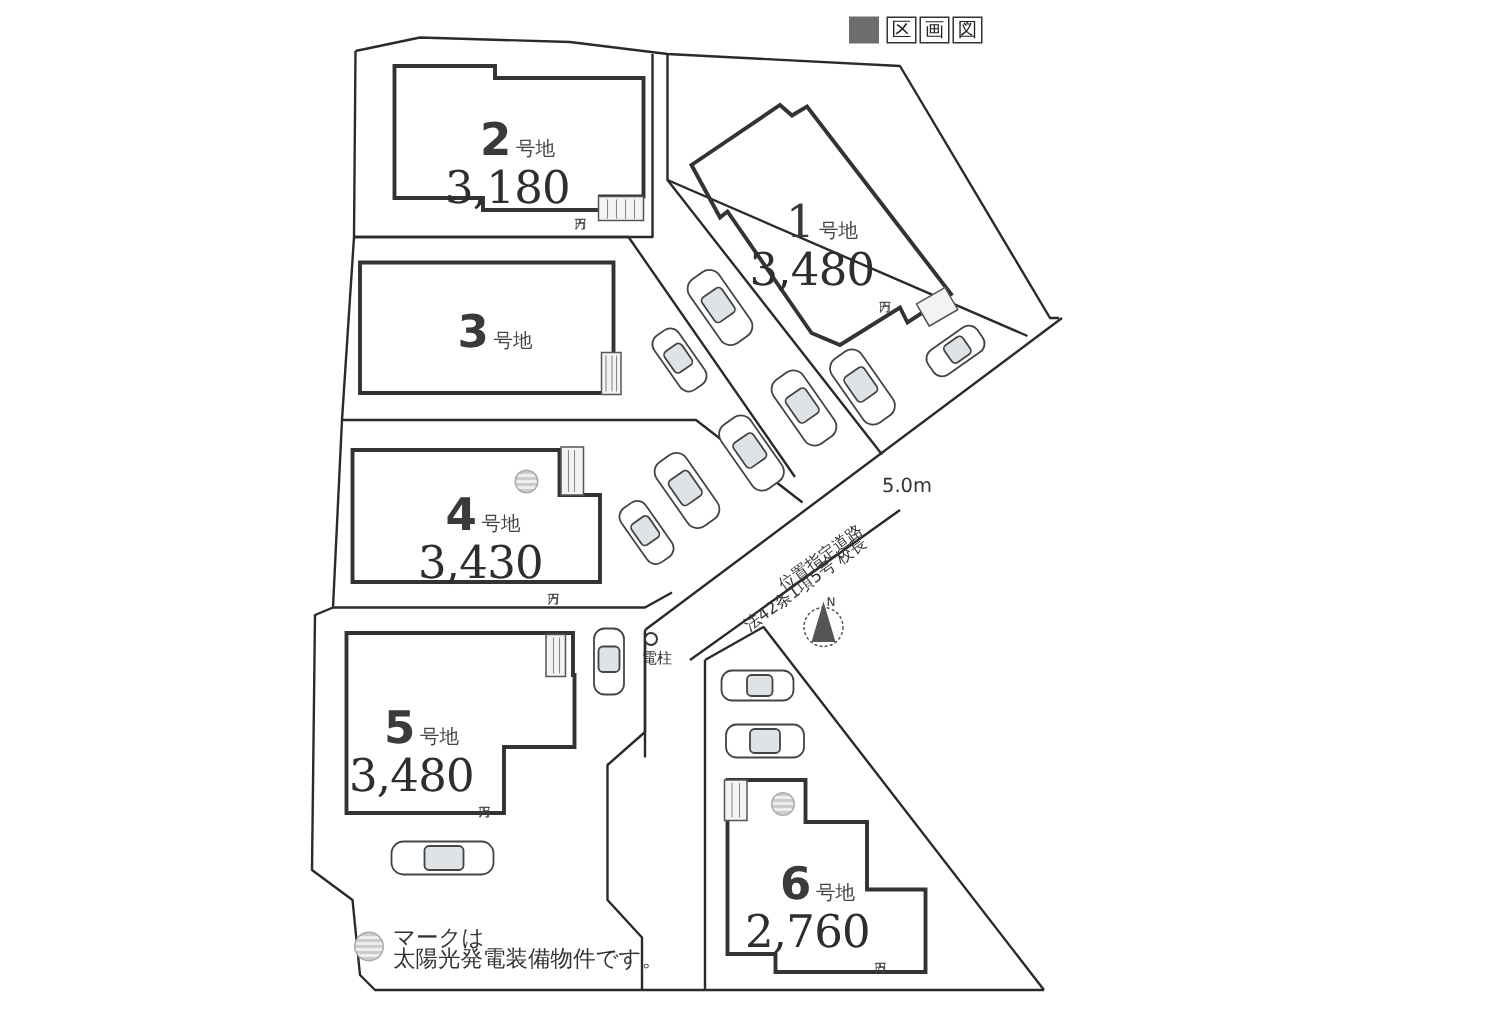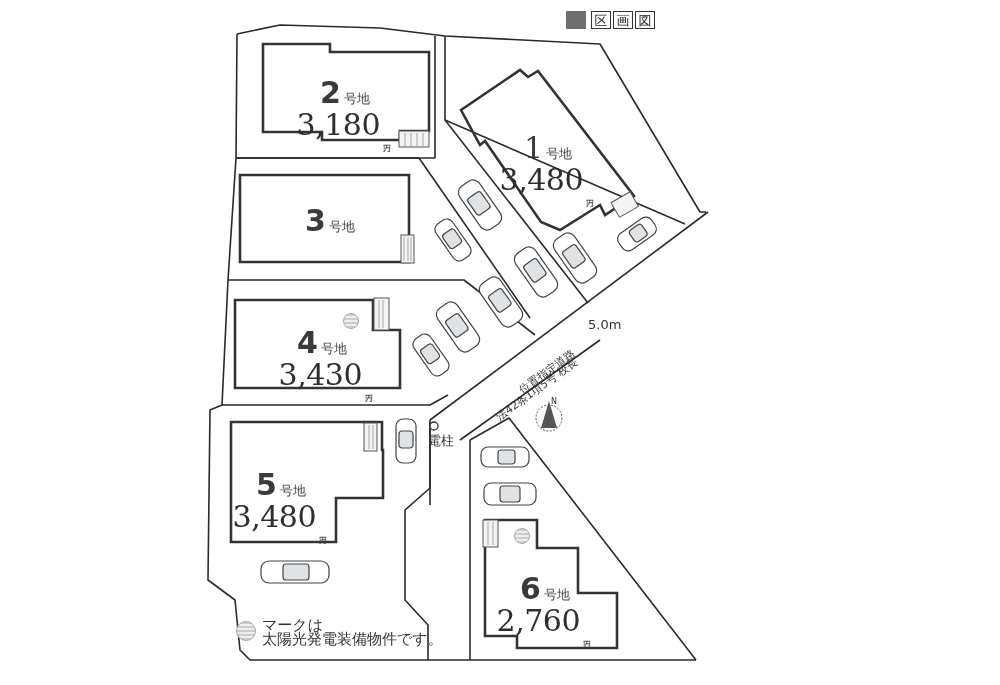--- a/index.html
+++ b/index.html
@@ -11,21 +11,21 @@
     .lot-label { position: absolute; text-align: center; color: #333; }
     .lot-num-row { display: flex; align-items: baseline; justify-content: center; gap: 3px; }
     .lot-num { font-family: "DejaVu Sans", sans-serif; font-weight: bold; font-size: 30px; color: #3a3a3a; line-height: 1; }
     .lot-num.serif { font-family: "DejaVu Serif", serif; font-weight: normal; }
     .lot-suffix { font-family: "DejaVu Sans", sans-serif; font-size: 13px; color: #444; margin-top: 30px; }
     .price-row { display: flex; align-items: flex-end; justify-content: flex-end; gap: 2px; margin-top: 2px; }
     .price { font-family: "DejaVu Serif", serif; font-size: 30px; color: #2e2e2e; line-height: 1; letter-spacing: -0.5px; }
     .price-unit { font-family: "DejaVu Sans", sans-serif; font-size: 8px; color: #444; writing-mode: vertical-rl; line-height: 1; margin-bottom: 2px; }
     .road-width { position: absolute; left: 588px; top: 317px; font-family: "DejaVu Sans", sans-serif; font-size: 13px; color: #333; }
     .road-text { position: absolute; font-family: "DejaVu Sans", sans-serif; font-size: 11px; color: #333; transform-origin: left top; white-space: nowrap; }
-    .pole-label { position: absolute; left: 428px; top: 432px; font-family: "DejaVu Sans", sans-serif; font-size: 13px; color: #333; }
+    .pole-label { position: absolute; left: 428px; top: 432px; font-family: "DejaVu Sans", sans-serif; font-size: 10px; color: #333; }
     .note { position: absolute; left: 262px; top: 620px; font-family: Liberation Mono, monospace; font-size: 15px; color: #333; line-height: 14px; }
     .solar-icon { position: absolute; width: 16px; height: 16px; border-radius: 50%; border: 1px solid #aaa; background: repeating-linear-gradient(0deg, #ccc 0 2px, #eee 2px 4px); box-sizing: border-box; }
   </style>
 </head>
 <body>
 
 <svg id="plan" viewBox="0 0 1000 685" xmlns="http://www.w3.org/2000/svg">
   <g fill="none" stroke="#2a2a2a" stroke-width="1.6" stroke-linejoin="round">
 
     <path d="M237,34 L280,25 L380,28 L445,36 L600,44 L700,212 L706,212"></path>

